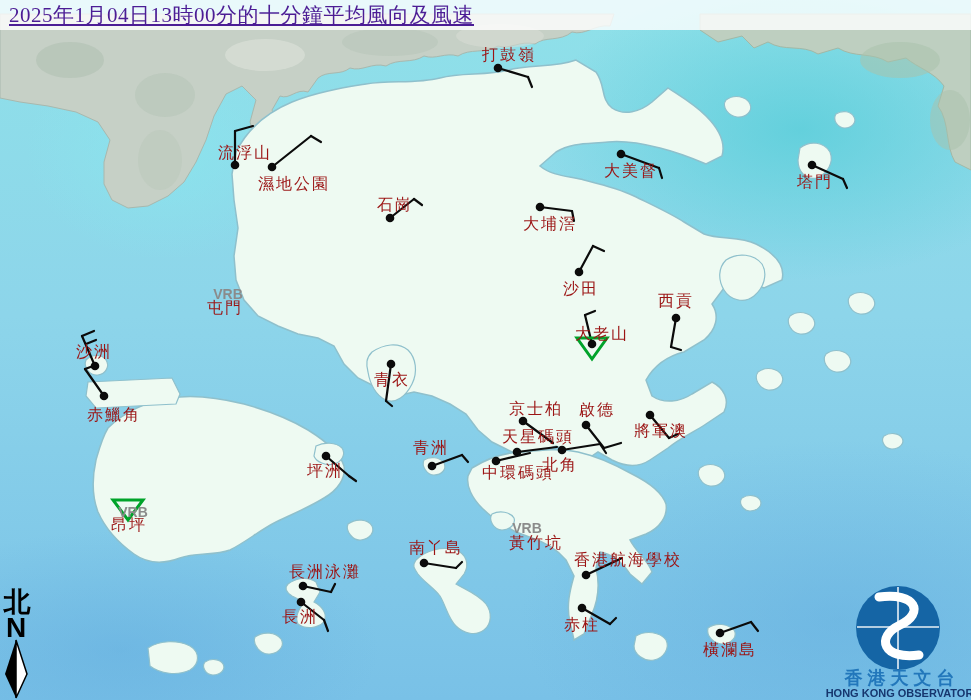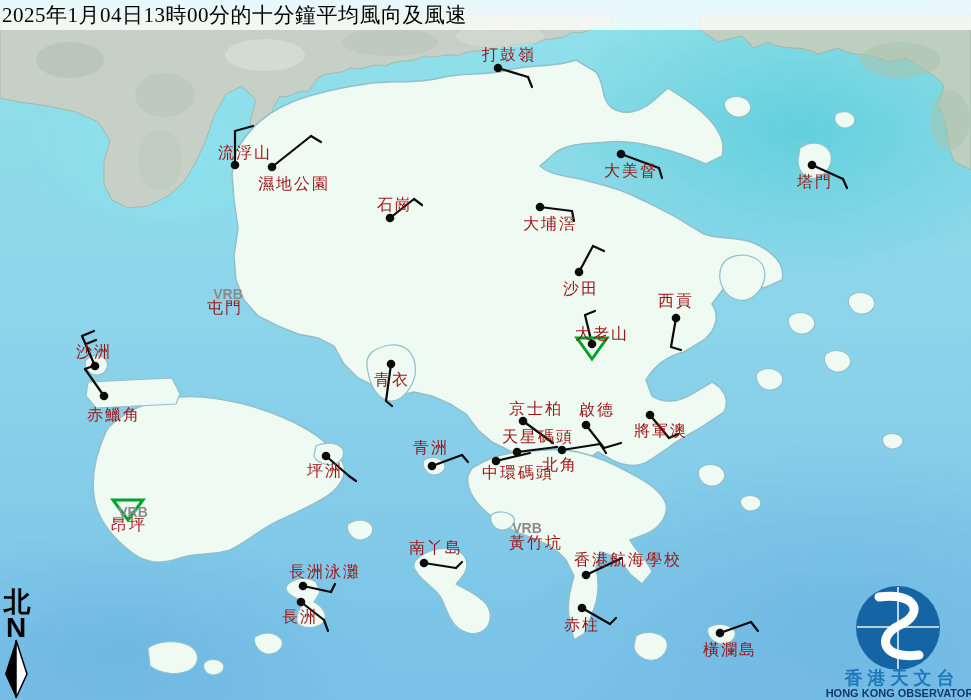--- a/index.html
+++ b/index.html
@@ -1,22 +1,22 @@
 <!DOCTYPE html>
 <html><head>
 <meta charset="utf-8">
 <style>
   html,body{margin:0;padding:0;background:#222;}
   .screen{position:relative;width:971px;height:700px;overflow:hidden;
           font-family:"Liberation Serif","DejaVu Serif",serif;background:#8fd7ea;}
   .screen svg{position:absolute;top:0;left:0;}
   .titlebar{position:absolute;top:0;left:0;width:971px;height:30px;
             background:rgba(255,255,255,0.80);z-index:5;}
-  .titlebar .t{font-size:21px;line-height:30px;color:#000000;padding-left:2px;
-               letter-spacing:0.5px;white-space:nowrap;}
+  .titlebar .t{font-size:21px;line-height:30px;color:#4c1d95;padding-left:9px;
+               letter-spacing:0.5px;white-space:nowrap;text-decoration:underline;}
   
   .st-label{fill:#9b1414;font-size:16px;letter-spacing:2px;text-anchor:middle;
             font-family:"Liberation Serif","DejaVu Serif",serif;}
   .vrb{fill:#8b8b8b;font-size:14px;font-weight:bold;text-anchor:middle;
        font-family:"Liberation Sans","DejaVu Sans",sans-serif;}
   .compass-cjk{fill:#000;font-size:27px;font-weight:bold;text-anchor:middle;
        font-family:"Liberation Serif","DejaVu Serif",serif;}
   .compass-n{fill:#000;font-size:28px;font-weight:bold;text-anchor:middle;
        font-family:"Liberation Sans","DejaVu Sans",sans-serif;}
   .logo-cjk{fill:#2277bb;font-size:18px;font-weight:bold;letter-spacing:5px;text-anchor:middle;

